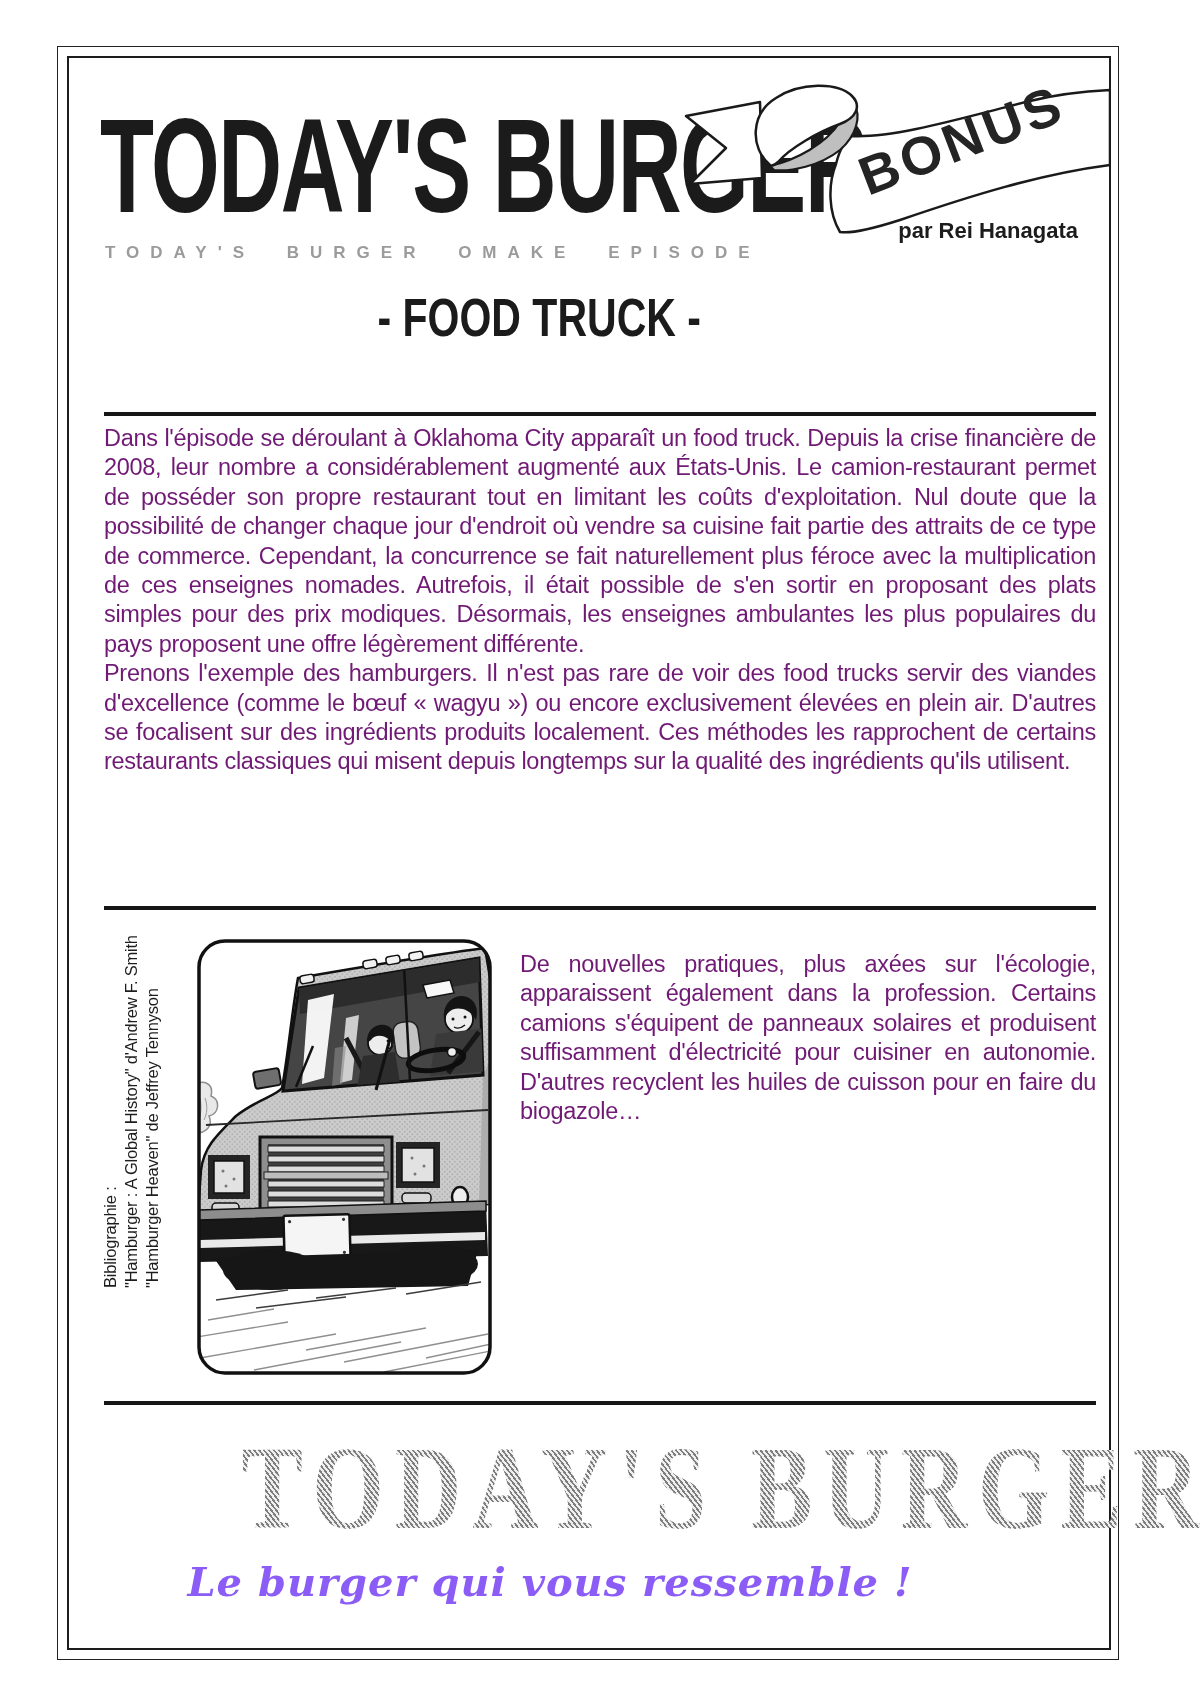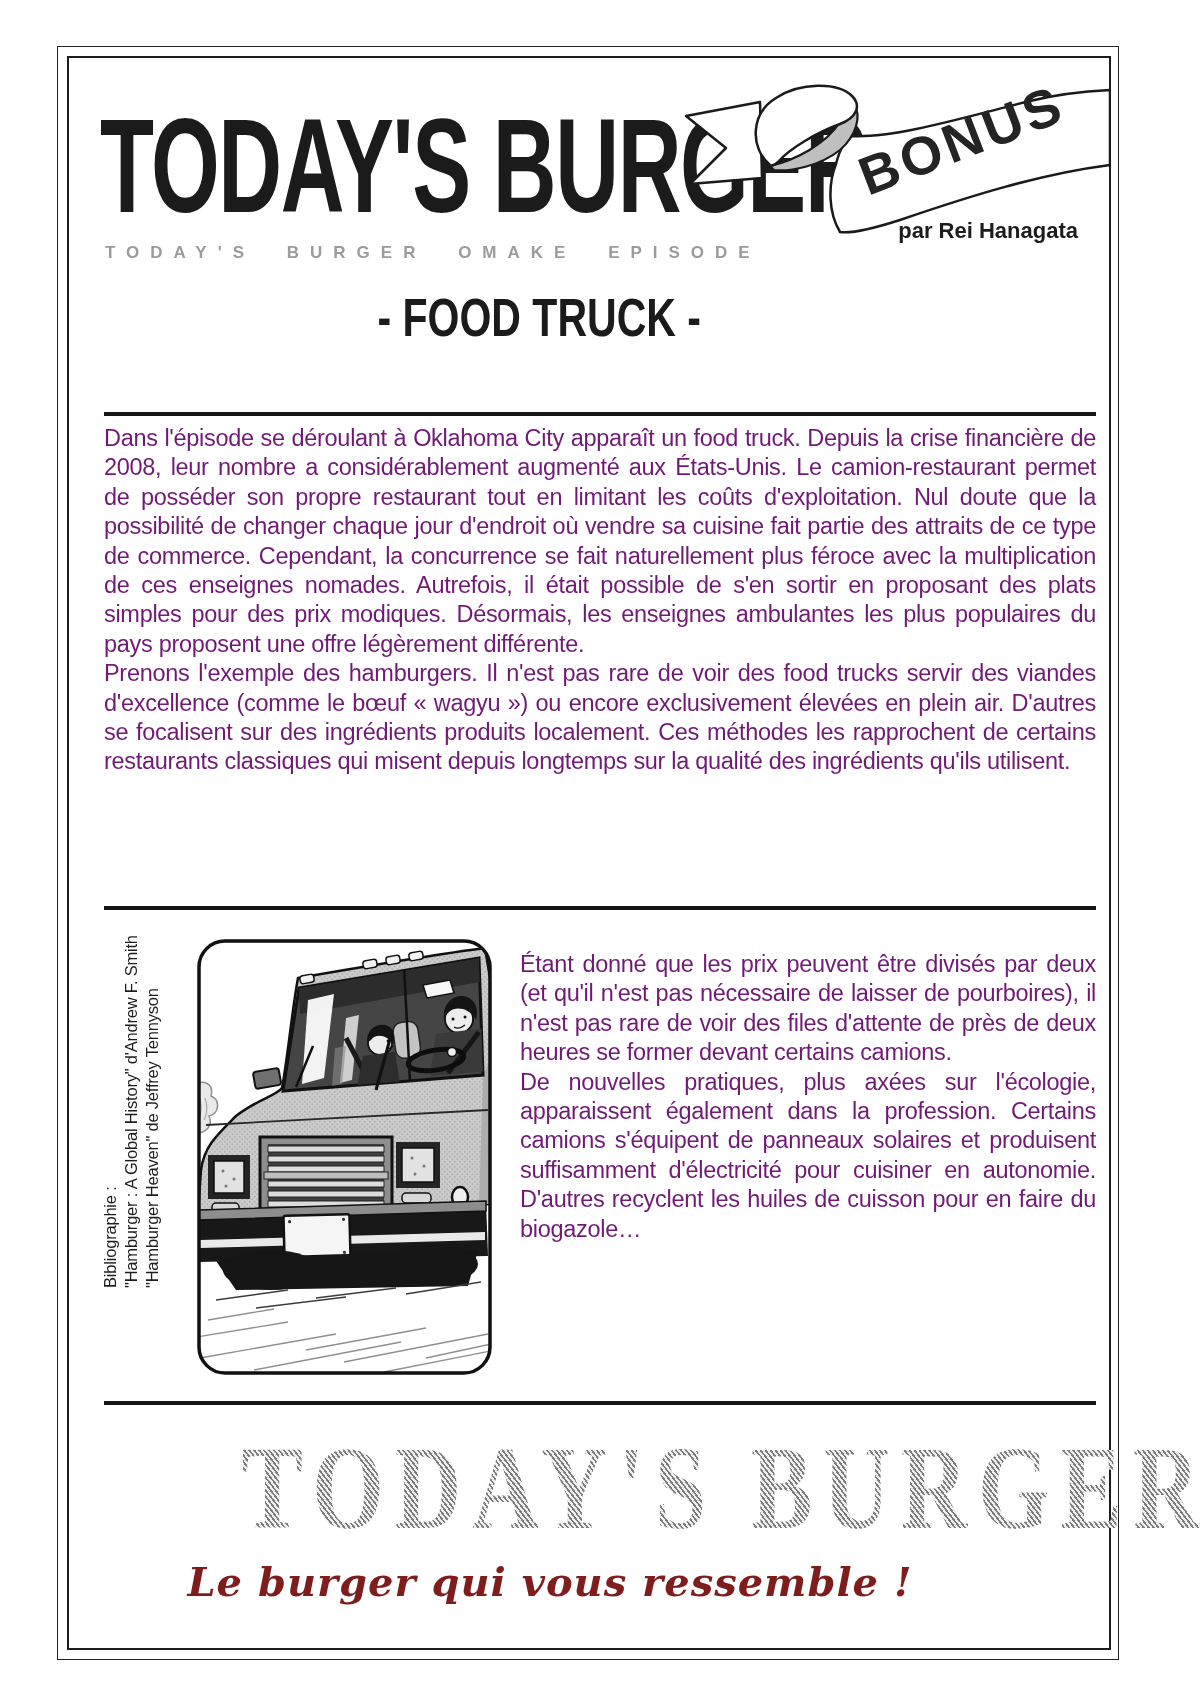--- a/index.html
+++ b/index.html
@@ -51,21 +51,21 @@
   }
   @supports ((-webkit-background-clip:text) or (background-clip:text)){
     .logo-title{
       background:repeating-linear-gradient(45deg,#7e7e7e 0px,#7e7e7e 2px,#efefef 2px,#efefef 4.5px);
       -webkit-background-clip:text;background-clip:text;color:transparent;
     }
   }
   .slogan-wrap{left:105px;top:1558px;width:890px;text-align:center;}
   .slogan{
     font-family:"DejaVu Serif",serif;font-style:italic;font-weight:bold;font-size:40px;
-    color:#7f1d1d;letter-spacing:1px;white-space:nowrap;
+    color:#8b5cf6;letter-spacing:1px;white-space:nowrap;
   }
 </style>
 </head>
 <body>
 
 <div class="abs frame-outer"></div>
 <div class="abs frame-inner"></div>
 
 <div class="abs main-title">TODAY'S BURGER</div>
 
@@ -253,21 +253,20 @@
       <line x1="20" y1="362" x2="92" y2="352"></line>
       <line x1="120" y1="360" x2="200" y2="350"></line>
       <line x1="210" y1="356" x2="285" y2="344"></line>
       <line x1="60" y1="370" x2="150" y2="359"></line>
     </g>
   </g>
   <rect x="3" y="3" width="291" height="432" rx="26" fill="none" stroke="#111111" stroke-width="3.5"></rect>
 </svg>
 
 <div class="abs bodytext column-block">
-  <p>Étant donné que les prix peuvent être divisés par deux (et qu'il n'est pas nécessaire de laisser de pourboires), il n'est pas rare de voir des files d'attente de près de deux heures se former devant certains camions.</p>
   <p>De nouvelles pratiques, plus axées sur l'écologie, apparaissent également dans la profession. Certains camions s'équipent de panneaux solaires et produisent suffisamment d'électricité pour cuisiner en autonomie. D'autres recyclent les huiles de cuisson pour en faire du biogazole…</p>
 </div>
 
 <div class="abs rule rule3"></div>
 
 <div class="abs logo-wrap">
   <span class="logo-title">TODAY'S BURGER</span>
 </div>
 <div class="abs slogan-wrap">
   <span class="slogan">Le burger qui vous ressemble !</span>

